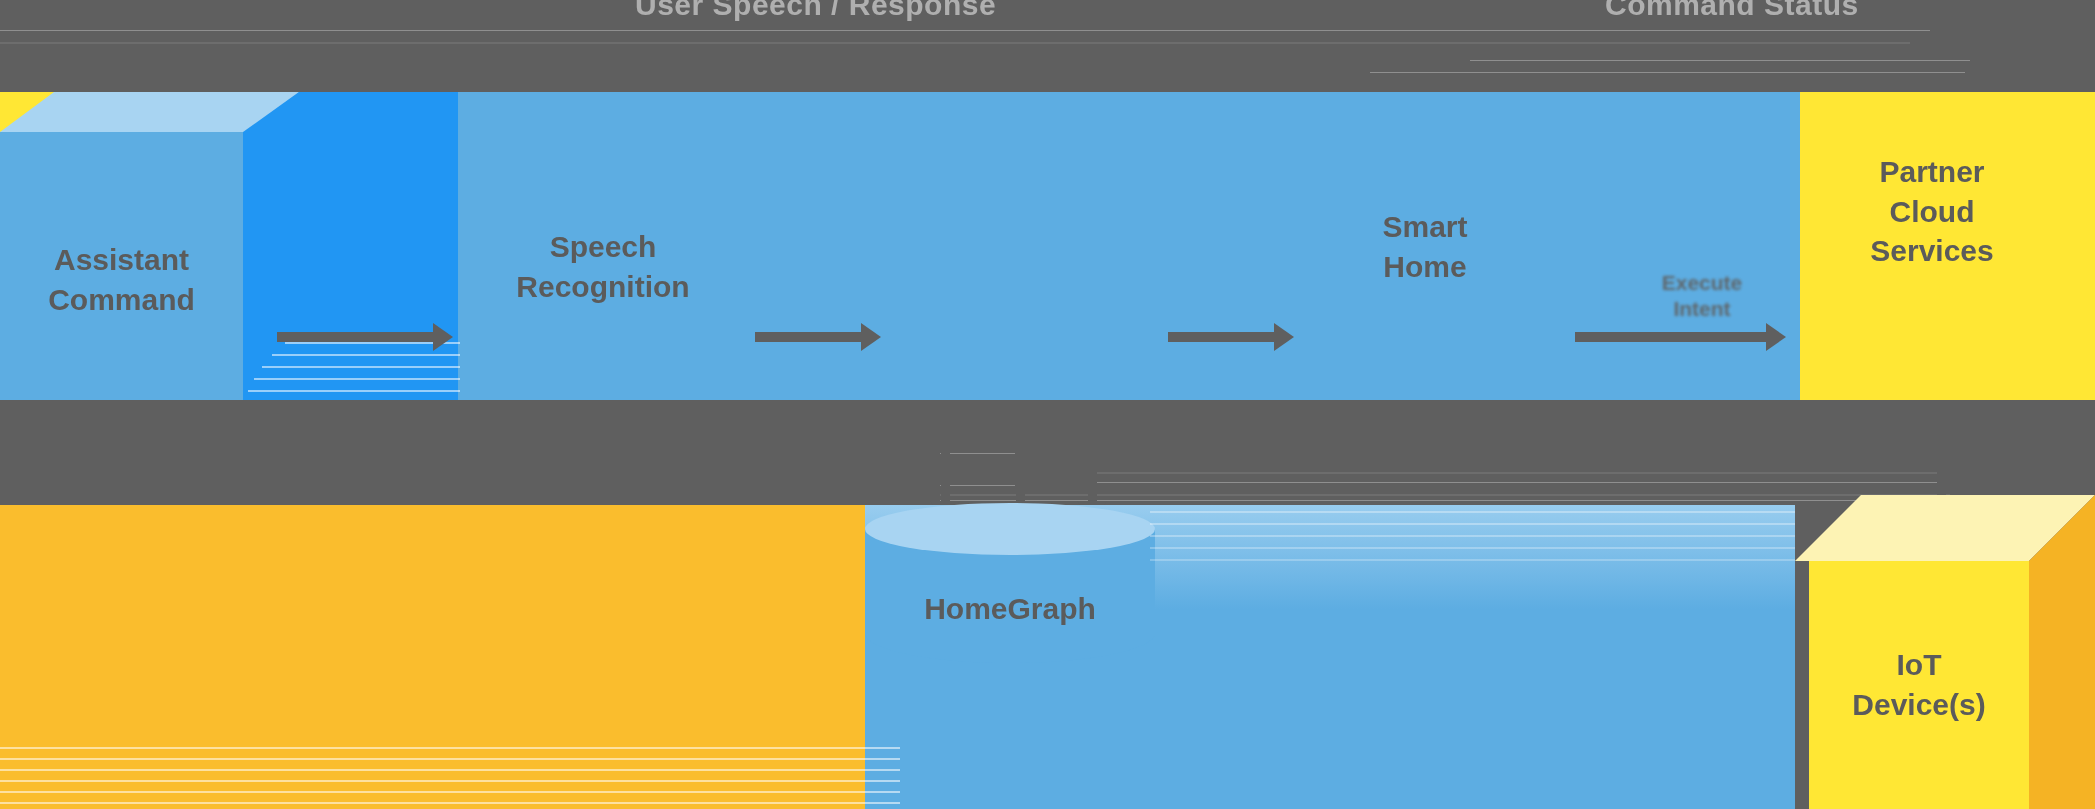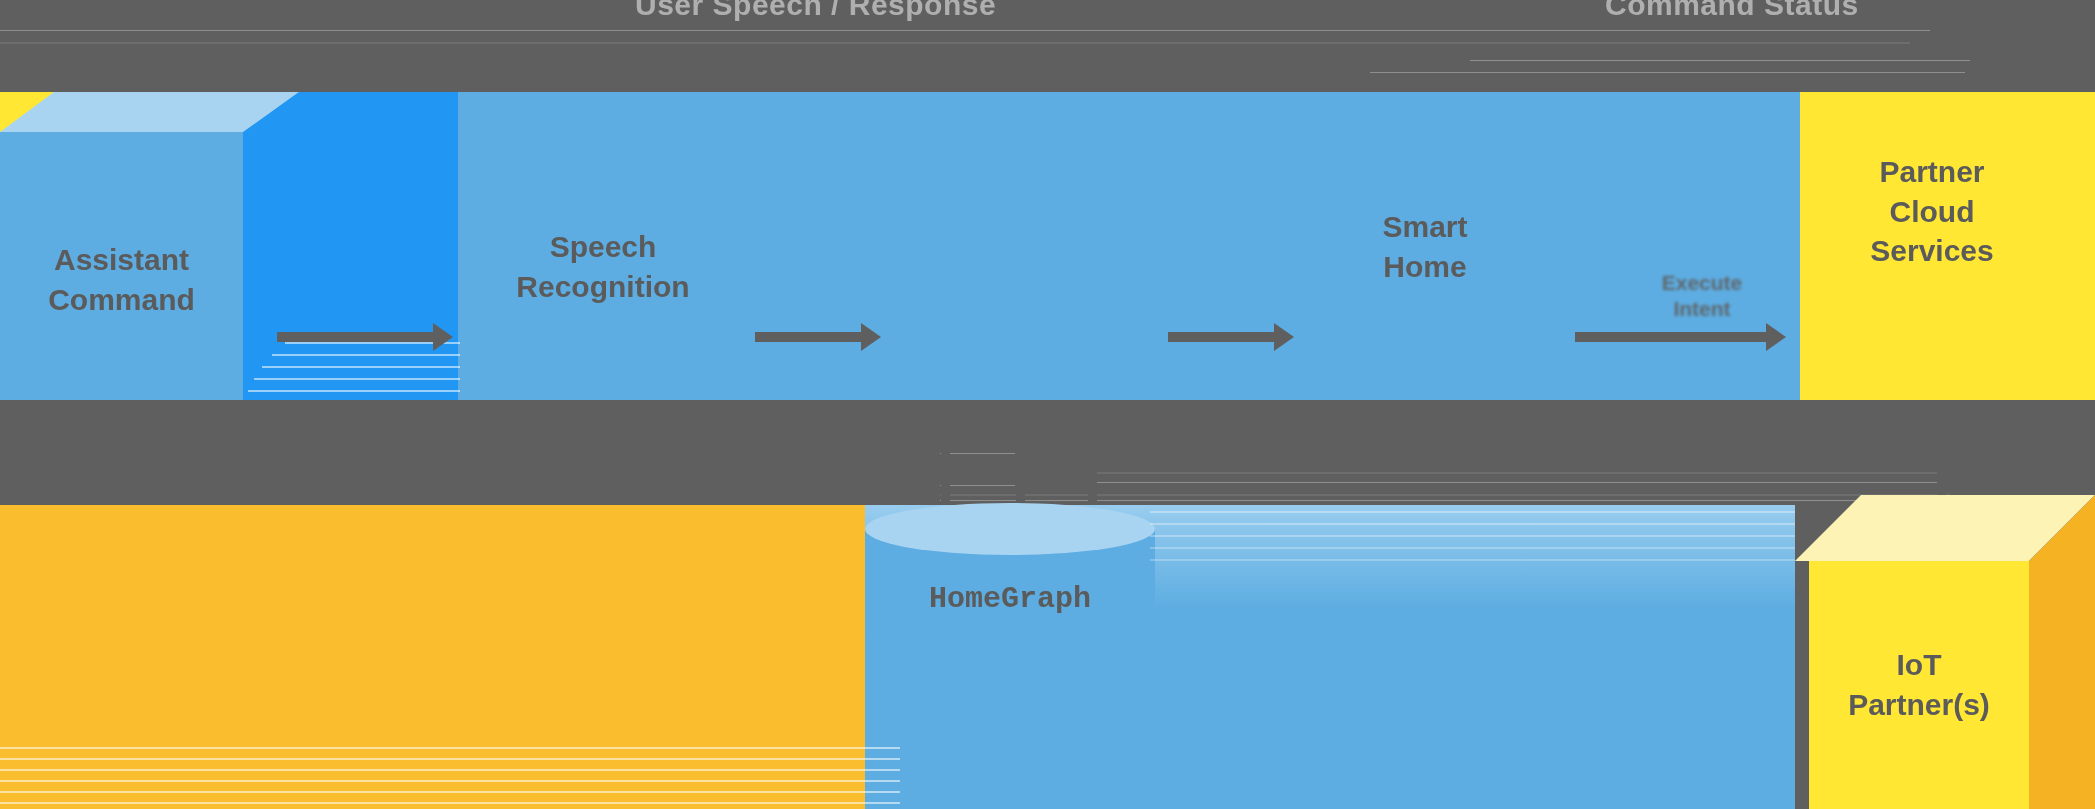--- a/index.html
+++ b/index.html
@@ -199,21 +199,21 @@
     <div class="panel-amber" style="left:0;top:0;width:900px;height:304px;"></div>
 
     <div class="panel-blue" style="left:865px;top:0;width:930px;height:304px;"></div>
 
     <div class="abs" style="left:865px;top:0;width:930px;height:104px;
                 background:linear-gradient(#9fd0f0,#5dade2);opacity:.9;"></div>
 
     <div class="cyl" style="left:865px;top:-2px;width:290px;height:160px;">
       <div class="cyl-body" style="width:290px;height:135px;top:25px;"></div>
       <div class="cyl-top" style="width:290px;height:52px;"></div>
-      <div class="cyl-label" style="top:79px;font-family:Liberation Mono, monospace;">HomeGraph</div>
+      <div class="cyl-label" style="top:89px;">HomeGraph</div>
     </div>
 
     <div class="stripe" style="left:0;top:242px;width:900px;"></div>
     <div class="stripe" style="left:0;top:253px;width:900px;"></div>
     <div class="stripe" style="left:0;top:264px;width:900px;"></div>
     <div class="stripe" style="left:0;top:275px;width:900px;"></div>
     <div class="stripe" style="left:0;top:286px;width:900px;"></div>
     <div class="stripe" style="left:0;top:297px;width:900px;"></div>
 
     <div class="stripe" style="left:1150px;top:6px;width:645px;opacity:.6;"></div>
@@ -226,18 +226,18 @@
 
       <div class="face-top" style="width:300px;height:66px;background:#fdf3b4;
                   clip-path:polygon(22% 0,100% 0,78% 100%,0 100%);"></div>
 
       <div class="face-side" style="left:234px;top:0;width:66px;height:314px;background:#f5b324;
                   clip-path:polygon(0 21%,100% 0,100% 100%,0 100%);"></div>
 
       <div class="face-front" style="left:14px;width:220px;height:248px;background:#ffe734;"></div>
 
       <div class="box-label" style="left:14px;top:150px;width:220px;">IoT
-Partner(s)</div>
+Device(s)</div>
     </div>
 
   </div>
 
 </div>
 
 </body></html>

